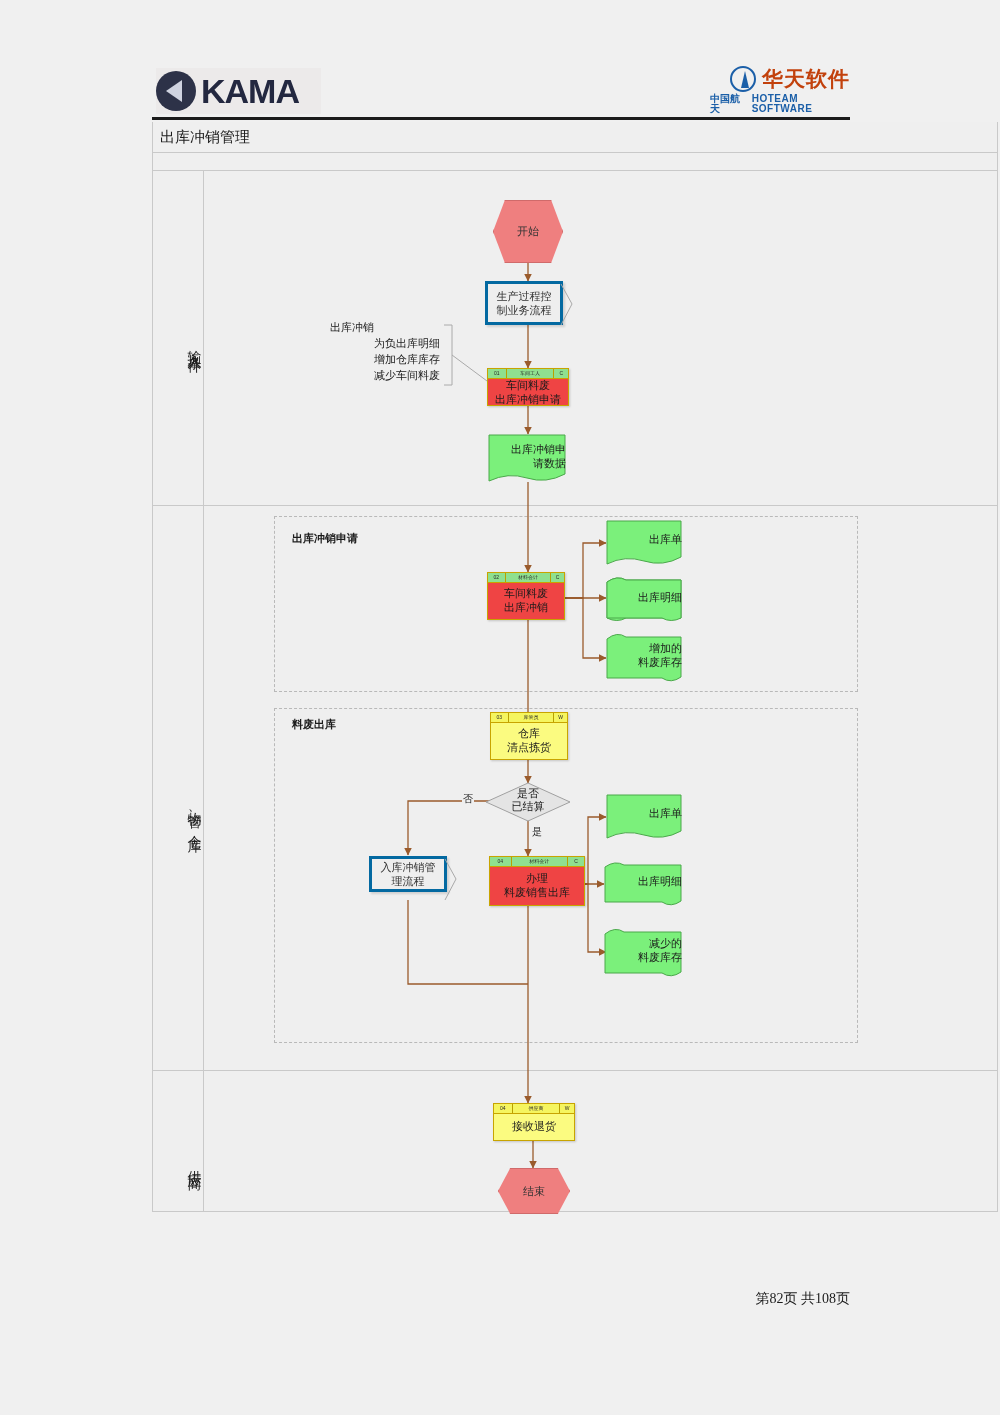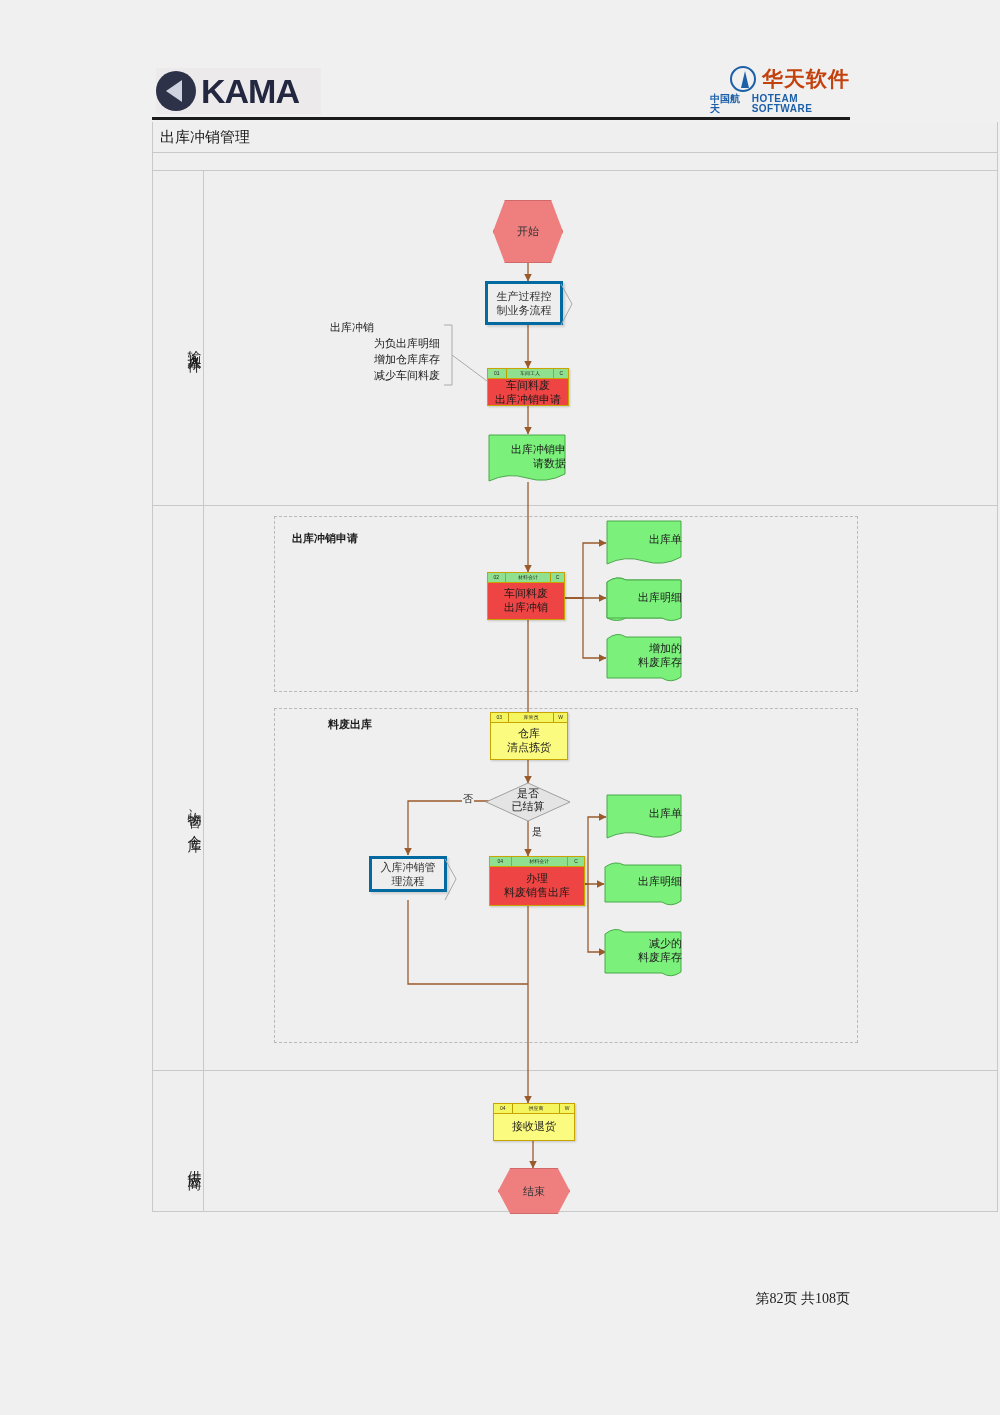--- a/index.html
+++ b/index.html
@@ -138,21 +138,21 @@
   <div class="h-div" style="top:1070px;"></div>
 
   <div class="lane-label" style="left:163px;top:290px;height:110px;">输入条件</div>
   <div class="lane-label" style="left:163px;top:760px;height:110px;">物管、仓库</div>
   <div class="lane-label" style="left:163px;top:1118px;height:90px;">供应商</div>
 
   <div class="group" style="left:274px;top:516px;width:584px;height:176px;"></div>
   <div class="group-label" style="left:292px;top:531px;">出库冲销申请</div>
 
   <div class="group" style="left:274px;top:708px;width:584px;height:335px;"></div>
-  <div class="group-label" style="left:292px;top:717px;margin-left:36px;">料废出库</div>
+  <div class="group-label" style="left:292px;top:717px;">料废出库</div>
 
   <svg class="connlayer">
     <defs>
       <marker id="ar" markerWidth="7" markerHeight="7" refX="5.6" refY="3" orient="auto">
         <path d="M0,0 L6,3 L0,6 z" fill="#9a5b2c"></path>
       </marker>
     </defs>
     <g stroke="#9a5b2c" stroke-width="1.3" fill="none" marker-end="url(#ar)">
 
       <path d="M528,245 L528,281"></path>

